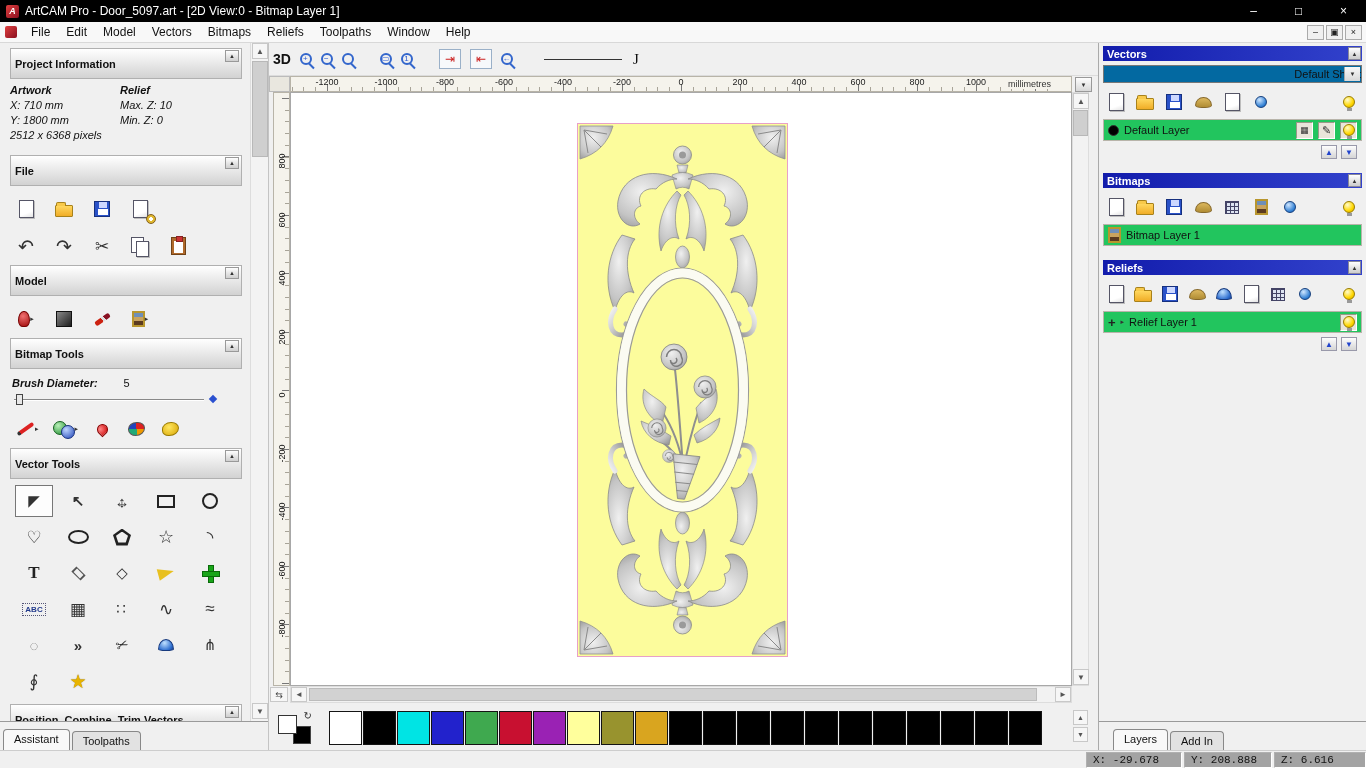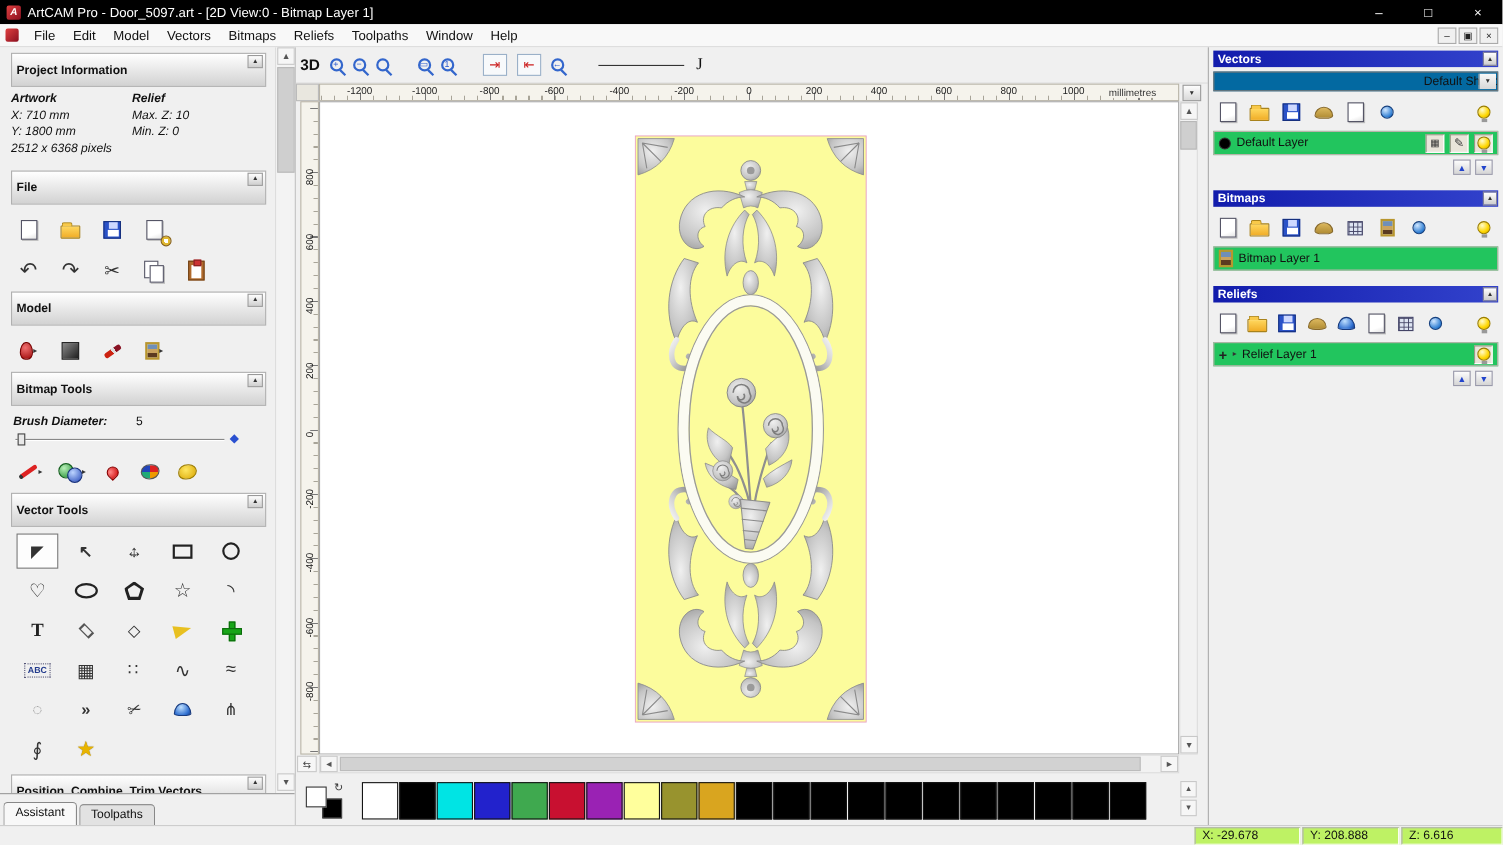--- a/index.html
+++ b/index.html
@@ -167,21 +167,21 @@
   .layer-row { margin:5px 4px 0; height:22px; background:#22c55e; border:1px solid #b8b4aa; display:flex; align-items:center; padding:0 4px; gap:5px; }
   .layer-name { flex:1; }
   .mini-btn { width:17px; height:17px; border:1px solid #998; border-right-color:#fff; border-bottom-color:#fff; background:#e9e5da; display:flex; align-items:center; justify-content:center; font-size:11px; }
   .ud-row { display:flex; justify-content:flex-end; gap:4px; margin:4px 9px 0; }
   .ud-btn { width:16px; height:14px; border:1px solid #99a; background:linear-gradient(#fdfdfd,#d5d5d5); color:#2244cc; font-size:8px; display:flex; align-items:center; justify-content:center; }
   .rtabs { position:absolute; left:0; top:678px; width:100%; height:29px; background:#f0f0f0; border-top:1px solid #9a9a9a; display:flex; align-items:flex-end; gap:2px; padding-left:14px; }
   .plusglyph { color:#222; font-weight:bold; font-size:13px; }
 
   
   .statusbar { position:absolute; left:0; top:750px; width:1366px; height:18px; background:#f0f0f0; border-top:1px solid #cdcdcd; }
-  .sb-cell { position:absolute; top:1px; height:16px; border:1px solid #b0b0b0; border-right-color:#fff; border-bottom-color:#fff; padding:1px 6px; background:#bef264; white-space:nowrap; }
+  .sb-cell { position:absolute; top:1px; height:16px; border:1px solid #b0b0b0; border-right-color:#fff; border-bottom-color:#fff; padding:1px 6px; background:#a3a3a3; white-space:nowrap;font-family:Liberation Mono, monospace; }
 </style>
 </head>
 <body>
 
 <div class="titlebar">
   <span class="app-logo">A</span>
   <span class="title">ArtCAM Pro - Door_5097.art - [2D View:0 - Bitmap Layer 1]</span>
   <span class="win-btns">
     <span class="win-btn">–</span>
     <span class="win-btn">□</span>
@@ -763,19 +763,23 @@
     <span class="layer-name">Relief Layer 1</span>
     <span class="mini-btn">
         <span class="bulb"></span>
       </span>
   </div>
   <div class="ud-row">
     <span class="ud-btn">▲</span>
     <span class="ud-btn">▼</span>
   </div>
 
+  <div class="rtabs">
+    <span class="tab active">Layers</span>
+    <span class="tab">Add In</span>
+  </div>
 </div>
 
 <div class="statusbar">
   <span class="sb-cell" style="left:1086px;width:96px">X: -29.678</span>
   <span class="sb-cell" style="left:1184px;width:88px">Y: 208.888</span>
   <span class="sb-cell" style="left:1274px;width:92px">Z: 6.616</span>
 </div>
 
 </body></html>

